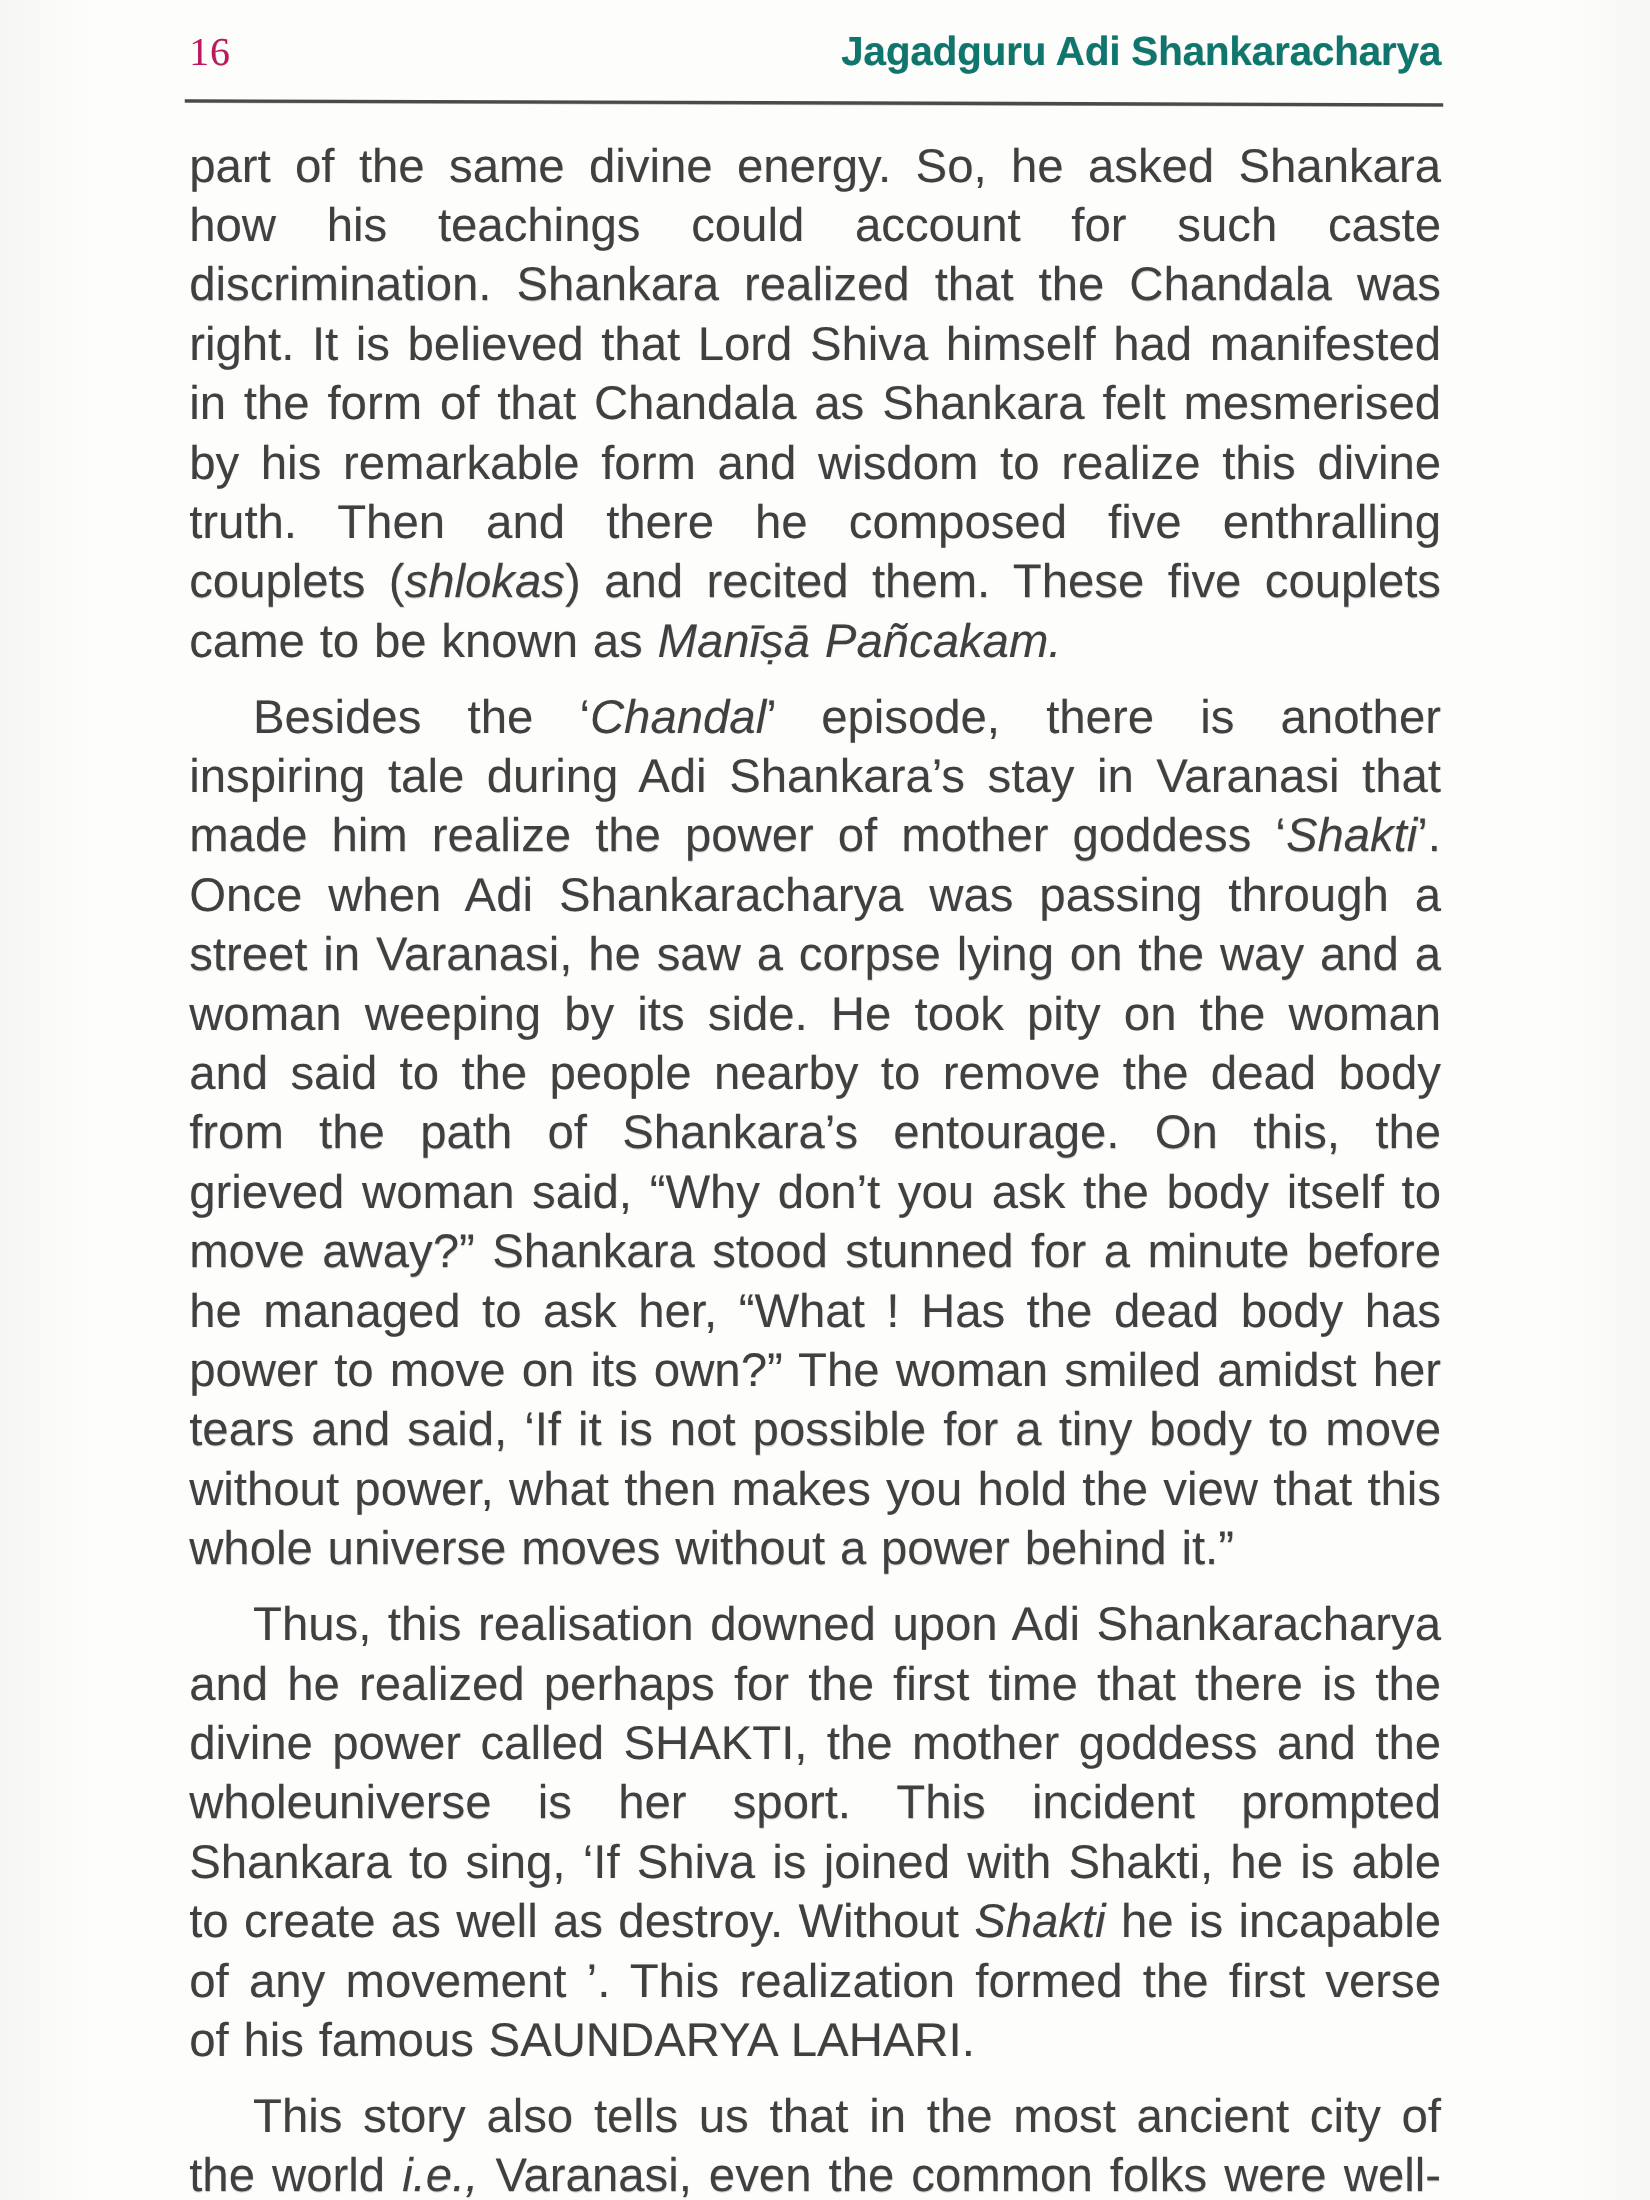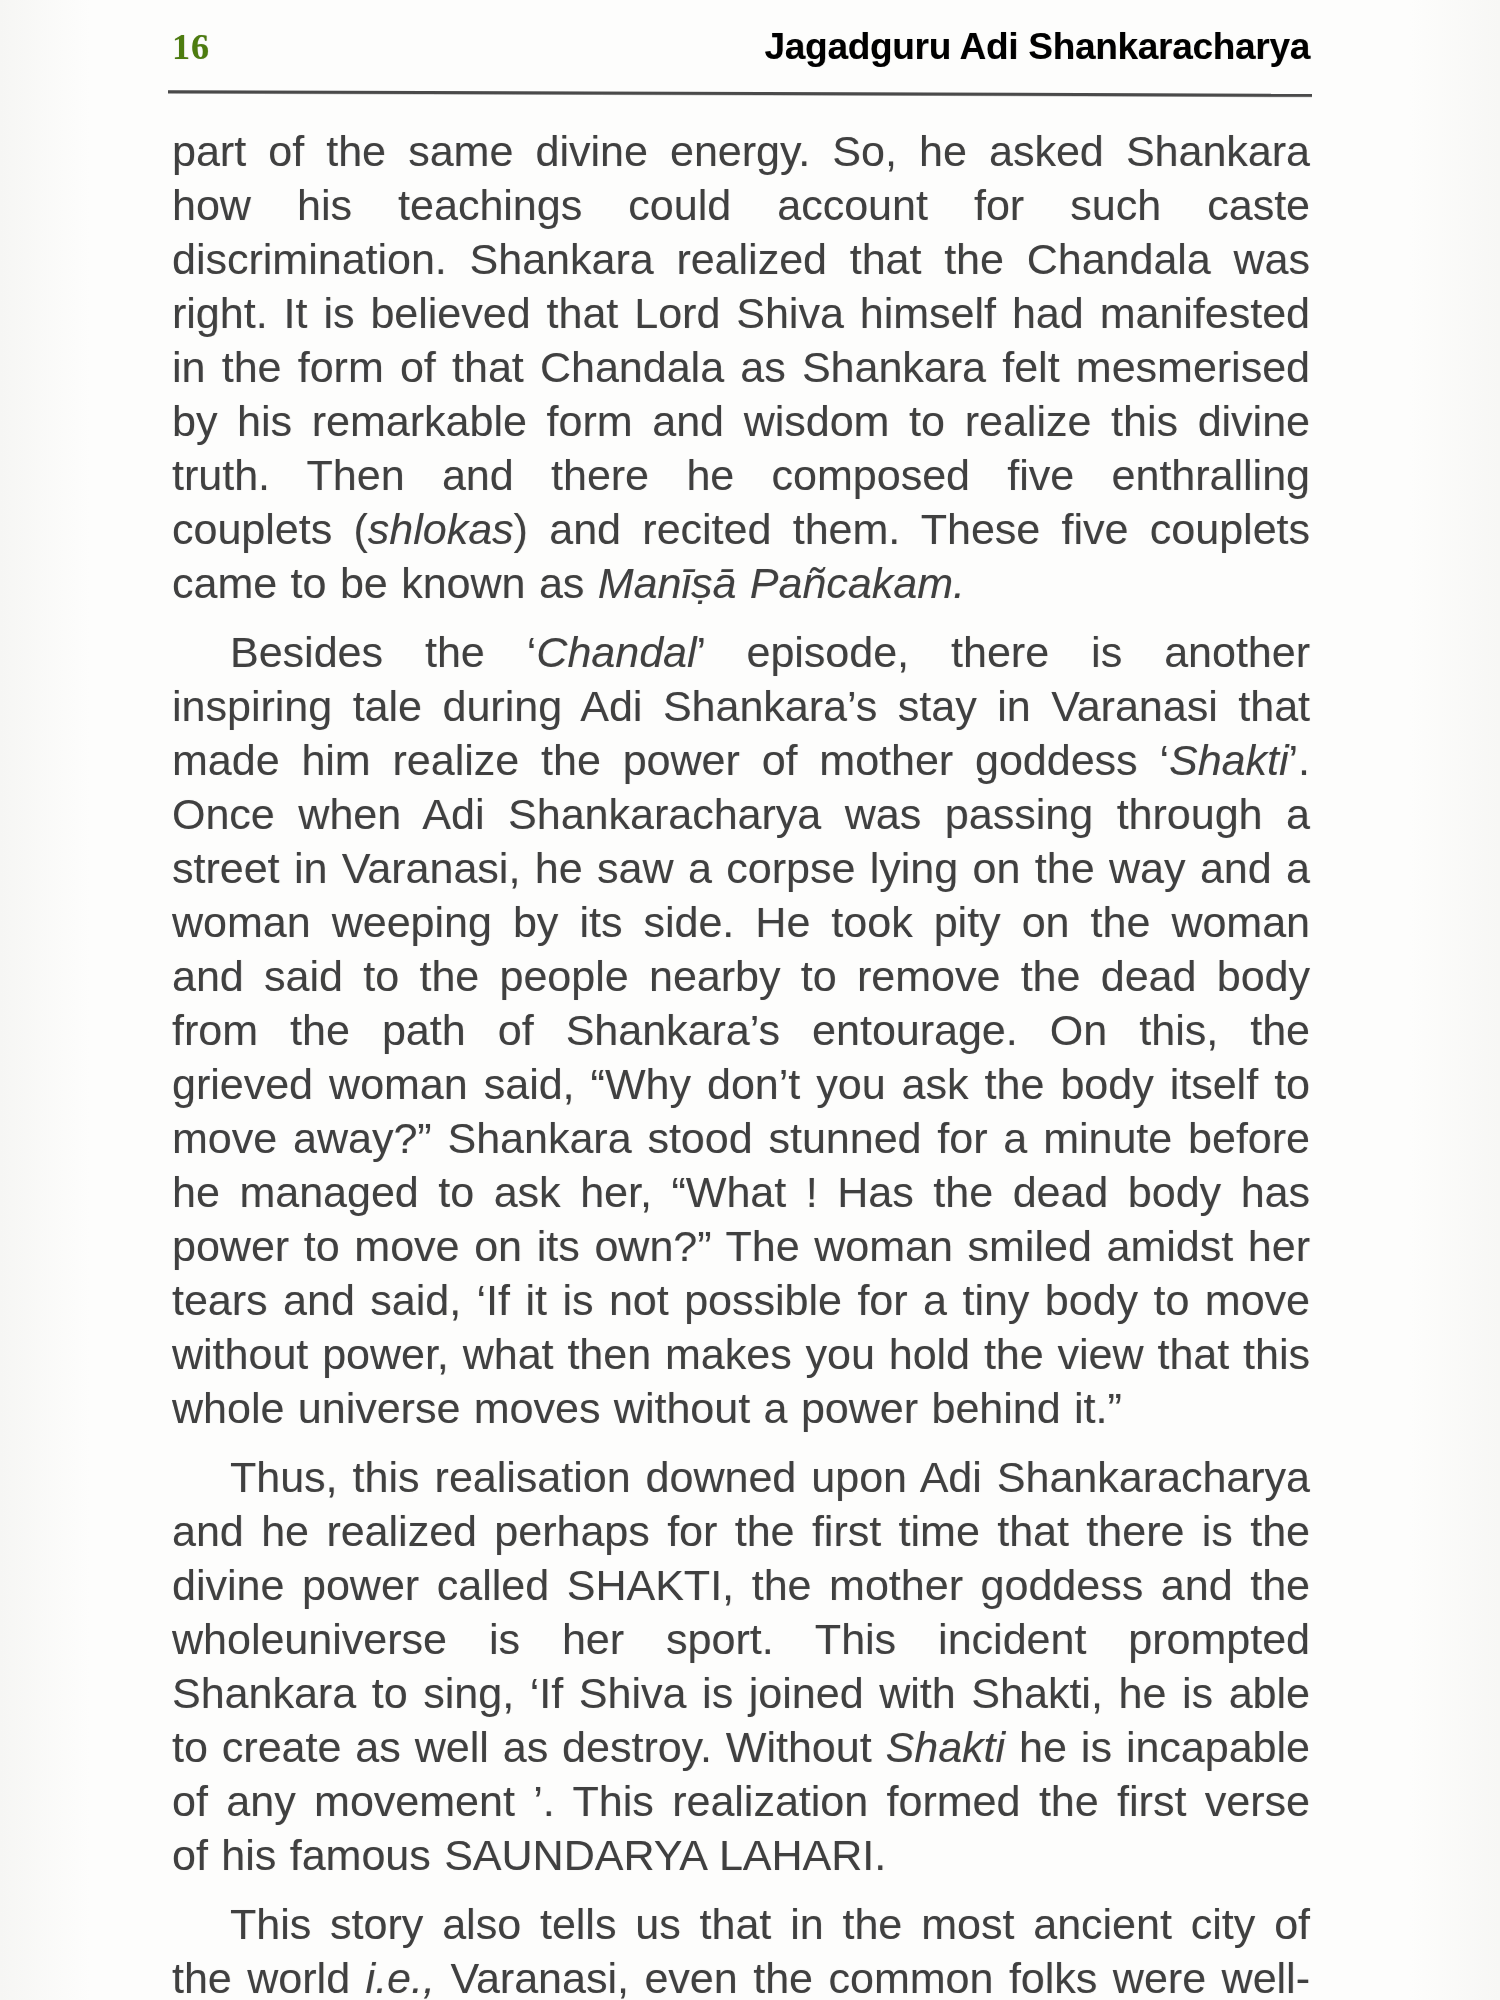--- a/index.html
+++ b/index.html
@@ -23,30 +23,30 @@
     left: 172px;
     top: 26px;
     width: 1138px;
     display: flex;
     justify-content: space-between;
     align-items: baseline;
   }
   .page-number {
     font-family: "Liberation Serif", serif;
     font-size: 36px;
-    font-weight: 700;
-    color: #4d7c0f;
+    font-weight: 400;
+    color: #be185d;
     letter-spacing: 1px;
     text-shadow: 0.3px 0.3px 0.7px rgba(60,60,60,0.35);
   }
   .running-title {
     font-family: "Liberation Sans", sans-serif;
     font-size: 37px;
     font-weight: 700;
-    color: #000000;
+    color: #0f766e;
     letter-spacing: -0.3px;
     text-shadow: 0.3px 0.3px 0.7px rgba(50,50,50,0.35);
   }
   .header-rule {
     position: absolute;
     left: 168px;
     top: 92px;
     width: 1144px;
     height: 3px;
     background: #4a4a4a;

